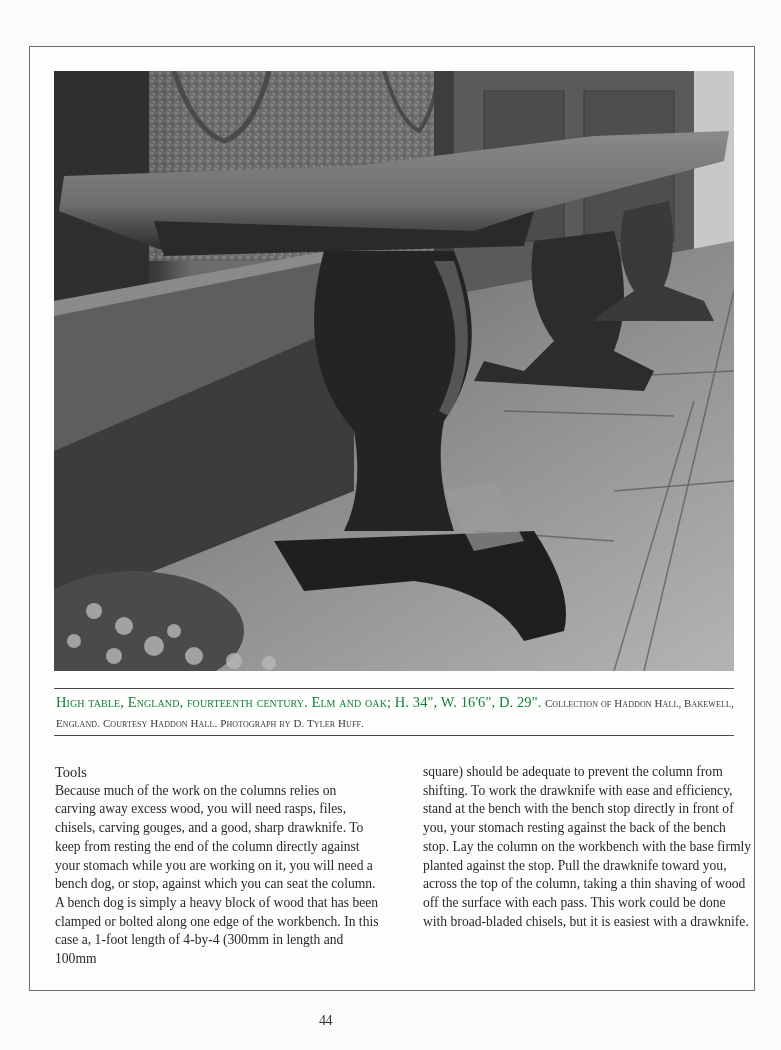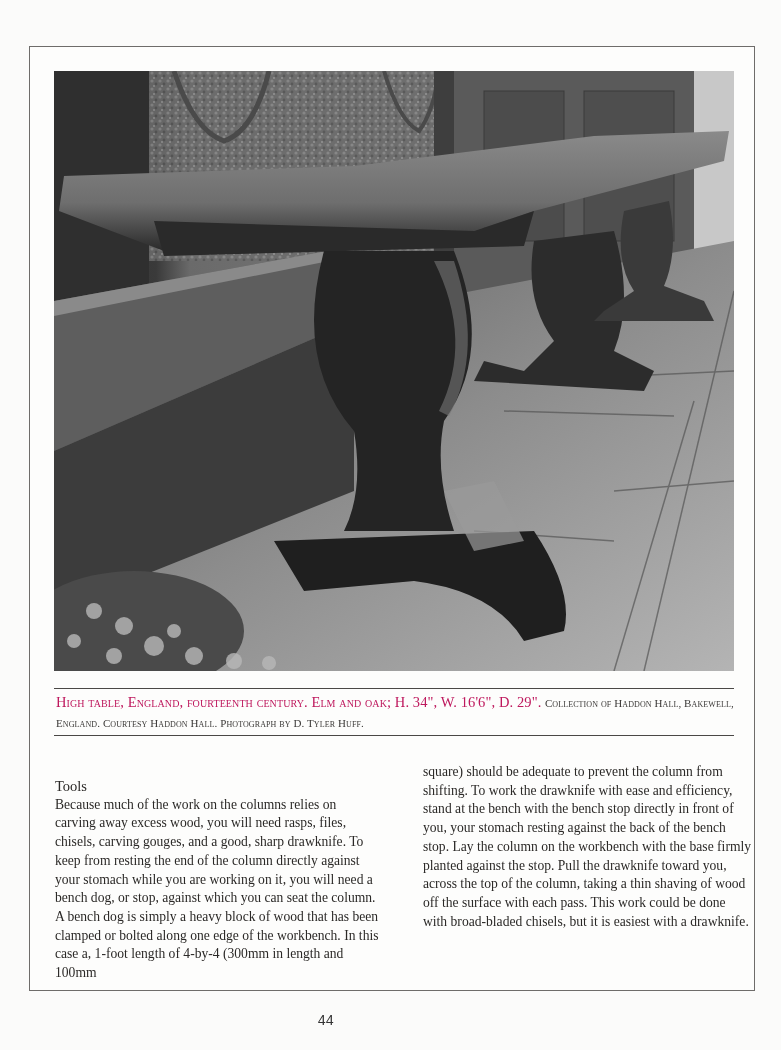--- a/index.html
+++ b/index.html
@@ -38,48 +38,47 @@
       position: absolute;
       left: 56px; top: 692px;
       width: 680px;
       font-size: 13.5px;
       line-height: 20px;
       letter-spacing: 0.1px;
     }
     .caption .main {
       font-variant: small-caps;
       font-size: 14.5px;
-      color: #be185d;
+      color: #15803d;
     }
     .caption .credit {
       font-variant: small-caps;
       font-size: 11px;
       color: #3a3836;
     }
     .col {
       position: absolute;
       top: 763px;
       font-size: 13.6px;
       line-height: 18.7px;
       color: #2b2927;
     }
     .col.left { left: 55px; width: 325px; }
     .col.right { left: 423px; width: 330px; }
     .heading {
       font-size: 14.5px;
       color: #2b2927;
       display: block;
-      margin-top: 14px;
     }
     .page-number {
       position: absolute;
       top: 1013px;
       left: 0; width: 651px;
       text-align: center;
-      font-family: Liberation Mono, monospace;
+      font-family: Liberation Serif, serif;
       font-size: 14px;
       color: #333;
       letter-spacing: -0.5px;
     }
   </style>
 </head>
 <body>
 
 <div class="frame"></div>
 

